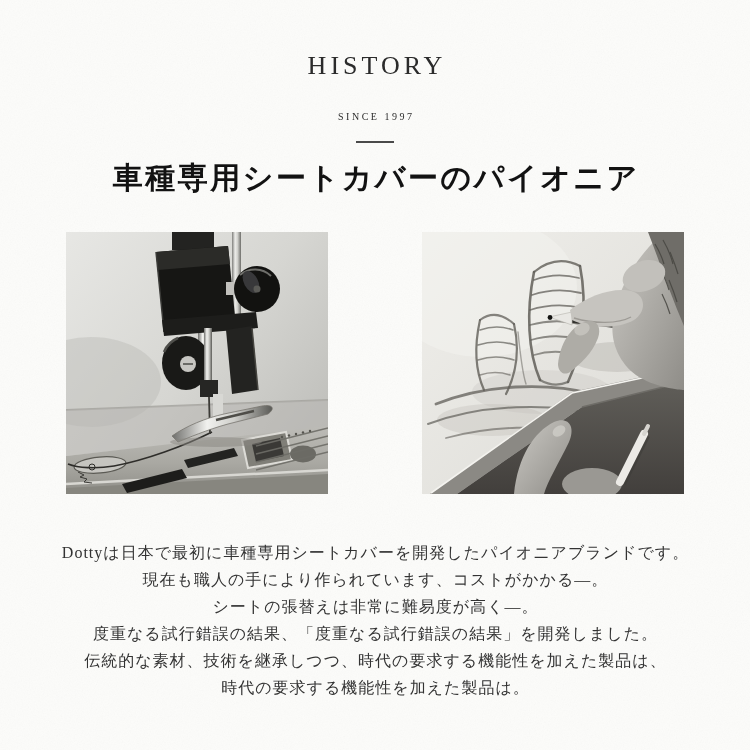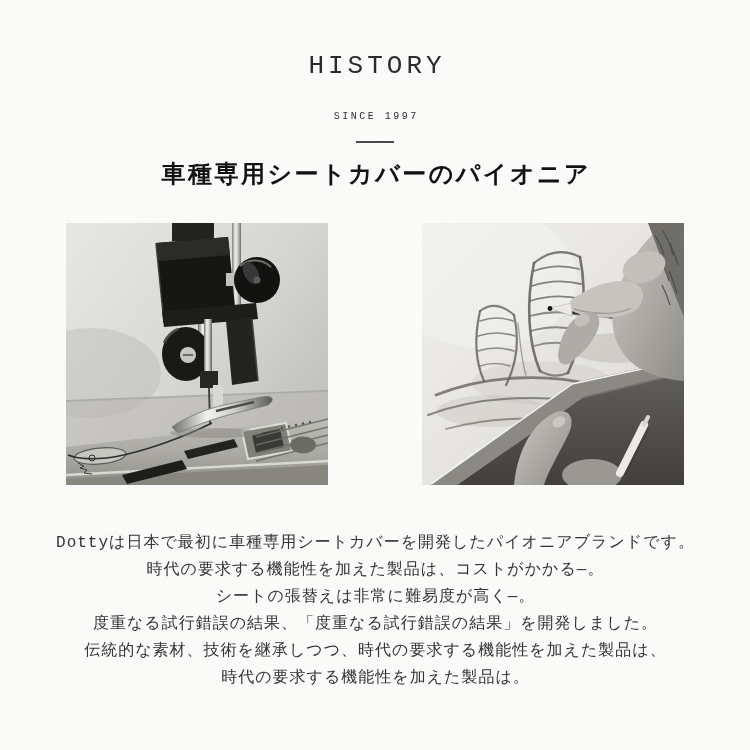--- a/index.html
+++ b/index.html
@@ -11,38 +11,37 @@
     overflow:hidden;
     font-family:"Liberation Serif","DejaVu Serif",serif;
     color:#2f2f2f;
   }
   .texture { position:absolute; inset:0; width:750px; height:750px; z-index:0; pointer-events:none; }
   .content {
     position:relative; z-index:1;
     width:750px; height:750px;
     display:flex; flex-direction:column; align-items:center;
     padding-top:51px;
-    font-family:Liberation Mono, monospace;
   }
   .title {
     font-size:26px; font-weight:400; letter-spacing:4px; text-indent:4px;
     color:#2b2b2b;
   }
   .subtitle {
     margin-top:30px;
     font-size:10px; letter-spacing:2.5px; text-indent:2.5px;
     color:#2d2d2d;
   }
   .divider {
     margin-top:19px;
     width:38px; height:2px; background:#4a4a4a;
   }
   .heading {
     margin-top:15px;
-    font-size:24px; font-weight:700; letter-spacing:2.5px; text-indent:2.5px;
+    font-size:30px; font-weight:700; letter-spacing:2.5px; text-indent:2.5px;
     color:#121212;
   }
   .photos {
     margin-top:33px;
     display:flex; gap:94px;
   }
   .photo { width:262px; height:262px; overflow:hidden; }
   .photo svg { display:block; width:262px; height:262px; }
   .desc {
     margin-top:45px;
@@ -251,20 +250,20 @@
         <path d="M152,86 C172,92 196,92 209,85" stroke="#8b8983" stroke-width="1.4" fill="none" opacity="0.7"></path>
         <path d="M136,132 C138,112 148,96 162,90 C174,86 180,94 176,106 C170,122 158,132 148,140 C142,144 136,140 136,132 Z" fill="#aeaca6"></path>
         <ellipse cx="160" cy="97" rx="8" ry="6" fill="#d0cec9" opacity="0.6" transform="rotate(-25 160 97)"></ellipse>
       </svg>
     </div>
 
   </div>
 
   <div class="desc">
     <div>Dottyは日本で最初に車種専用シートカバーを開発したパイオニアブランドです。</div>
-    <div>時代の要求する機能性を加えた製品は、コストがかかる―。</div>
+    <div>現在も職人の手により作られています、コストがかかる―。</div>
     <div>シートの張替えは非常に難易度が高く―。</div>
     <div>度重なる試行錯誤の結果、「度重なる試行錯誤の結果」を開発しました。</div>
     <div>伝統的な素材、技術を継承しつつ、時代の要求する機能性を加えた製品は、</div>
     <div>時代の要求する機能性を加えた製品は。</div>
   </div>
 
 </div>
 
 </body></html>

